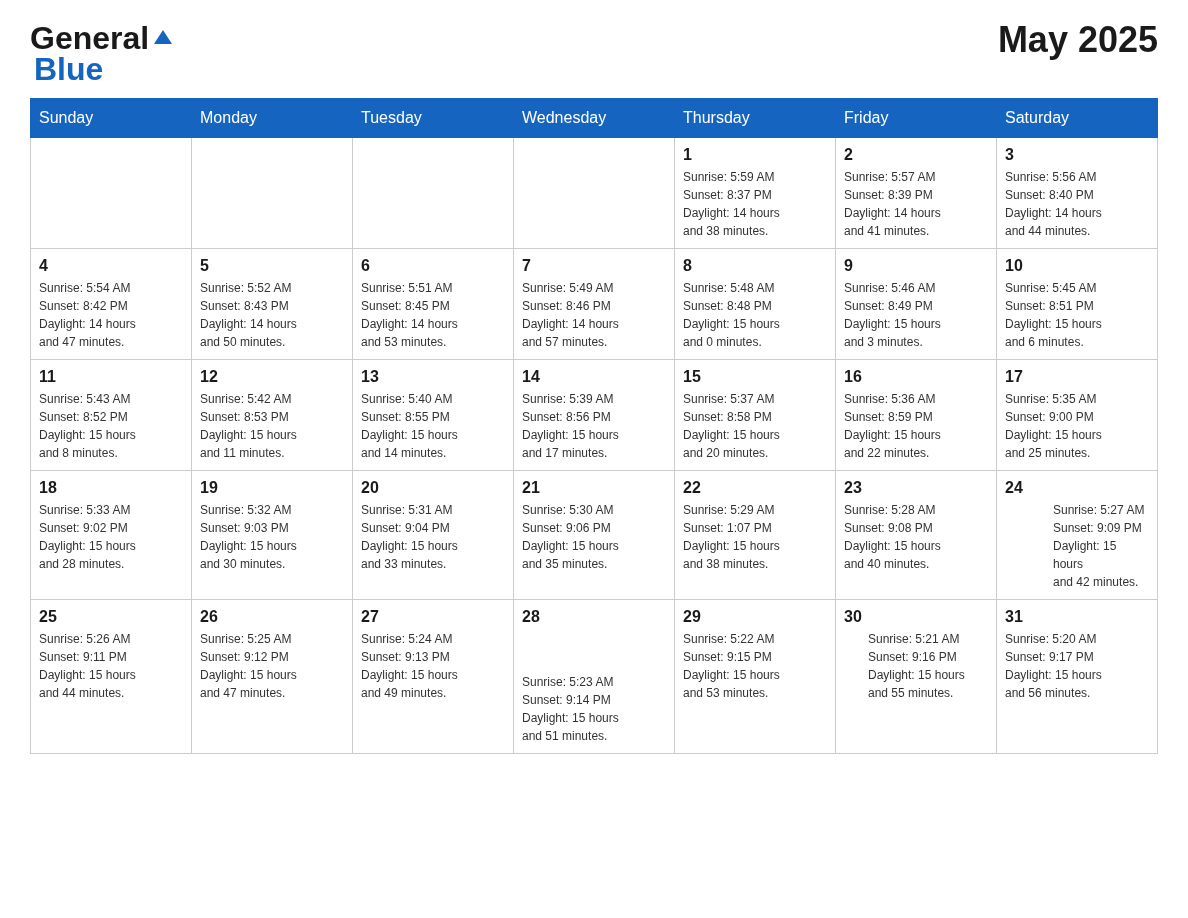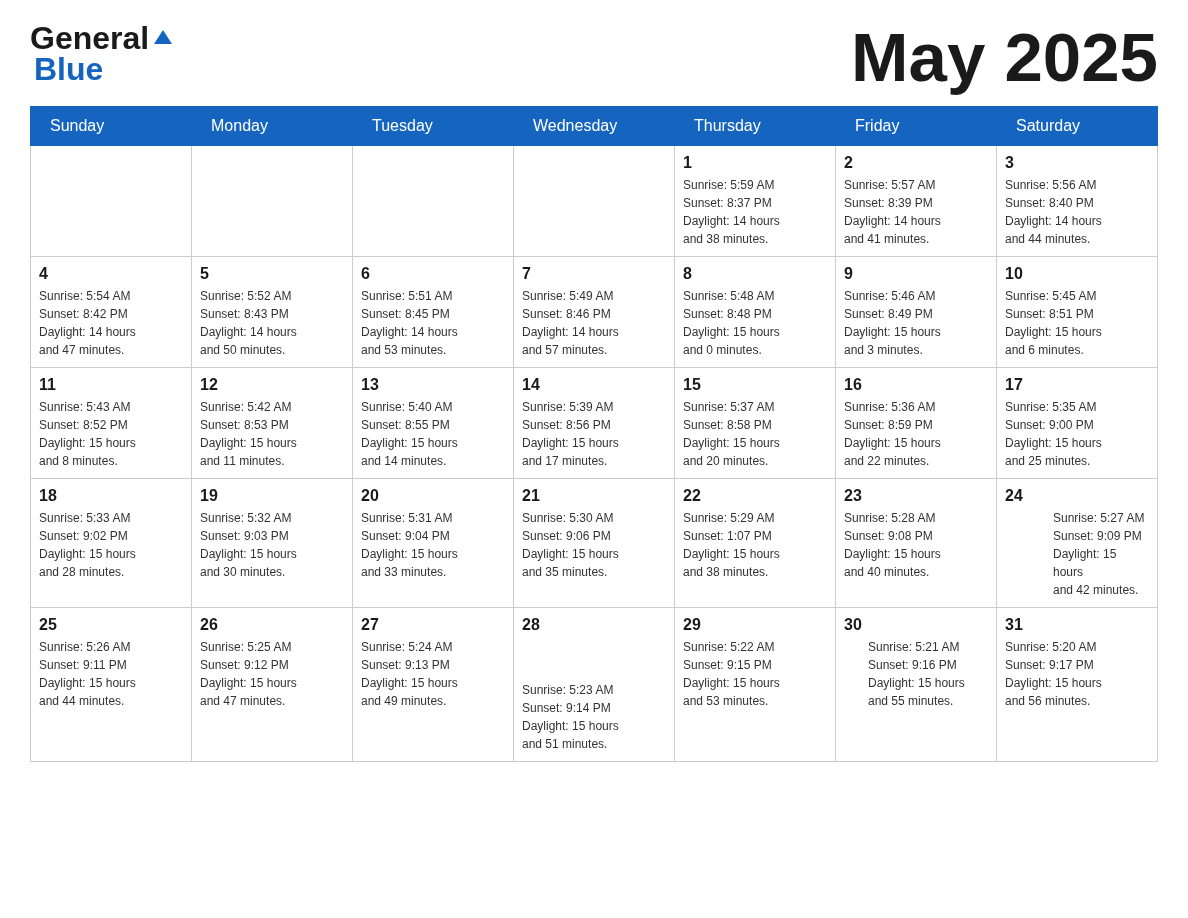--- a/index.html
+++ b/index.html
@@ -18,39 +18,39 @@
     }
     .logo {
       display: flex;
       flex-direction: column;
       align-items: flex-start;
     }
     .title-section {
       text-align: right;
     }
     .month-title {
-      font-size: 69px;
+      font-size: 36px;
       font-weight: bold;
       color: #1a1a1a;
       line-height: 1.1;
     }
     .location-title {
       font-size: 22px;
       color: #1a1a1a;
       font-weight: normal;
     }
     .calendar {
       width: 100%;
       border-collapse: collapse;
       margin-top: 10px;
     }
     .calendar th {
       background-color: #1565c0;
       color: #fff;
-      padding: 10px 19px;
+      padding: 10px 8px;
       text-align: left;
       font-size: 16px;
       font-weight: normal;
       border: 1px solid #1565c0;
     }
     .calendar td {
       border: 1px solid #ccc;
       vertical-align: top;
       padding: 8px;
       width: calc(100% / 7);

